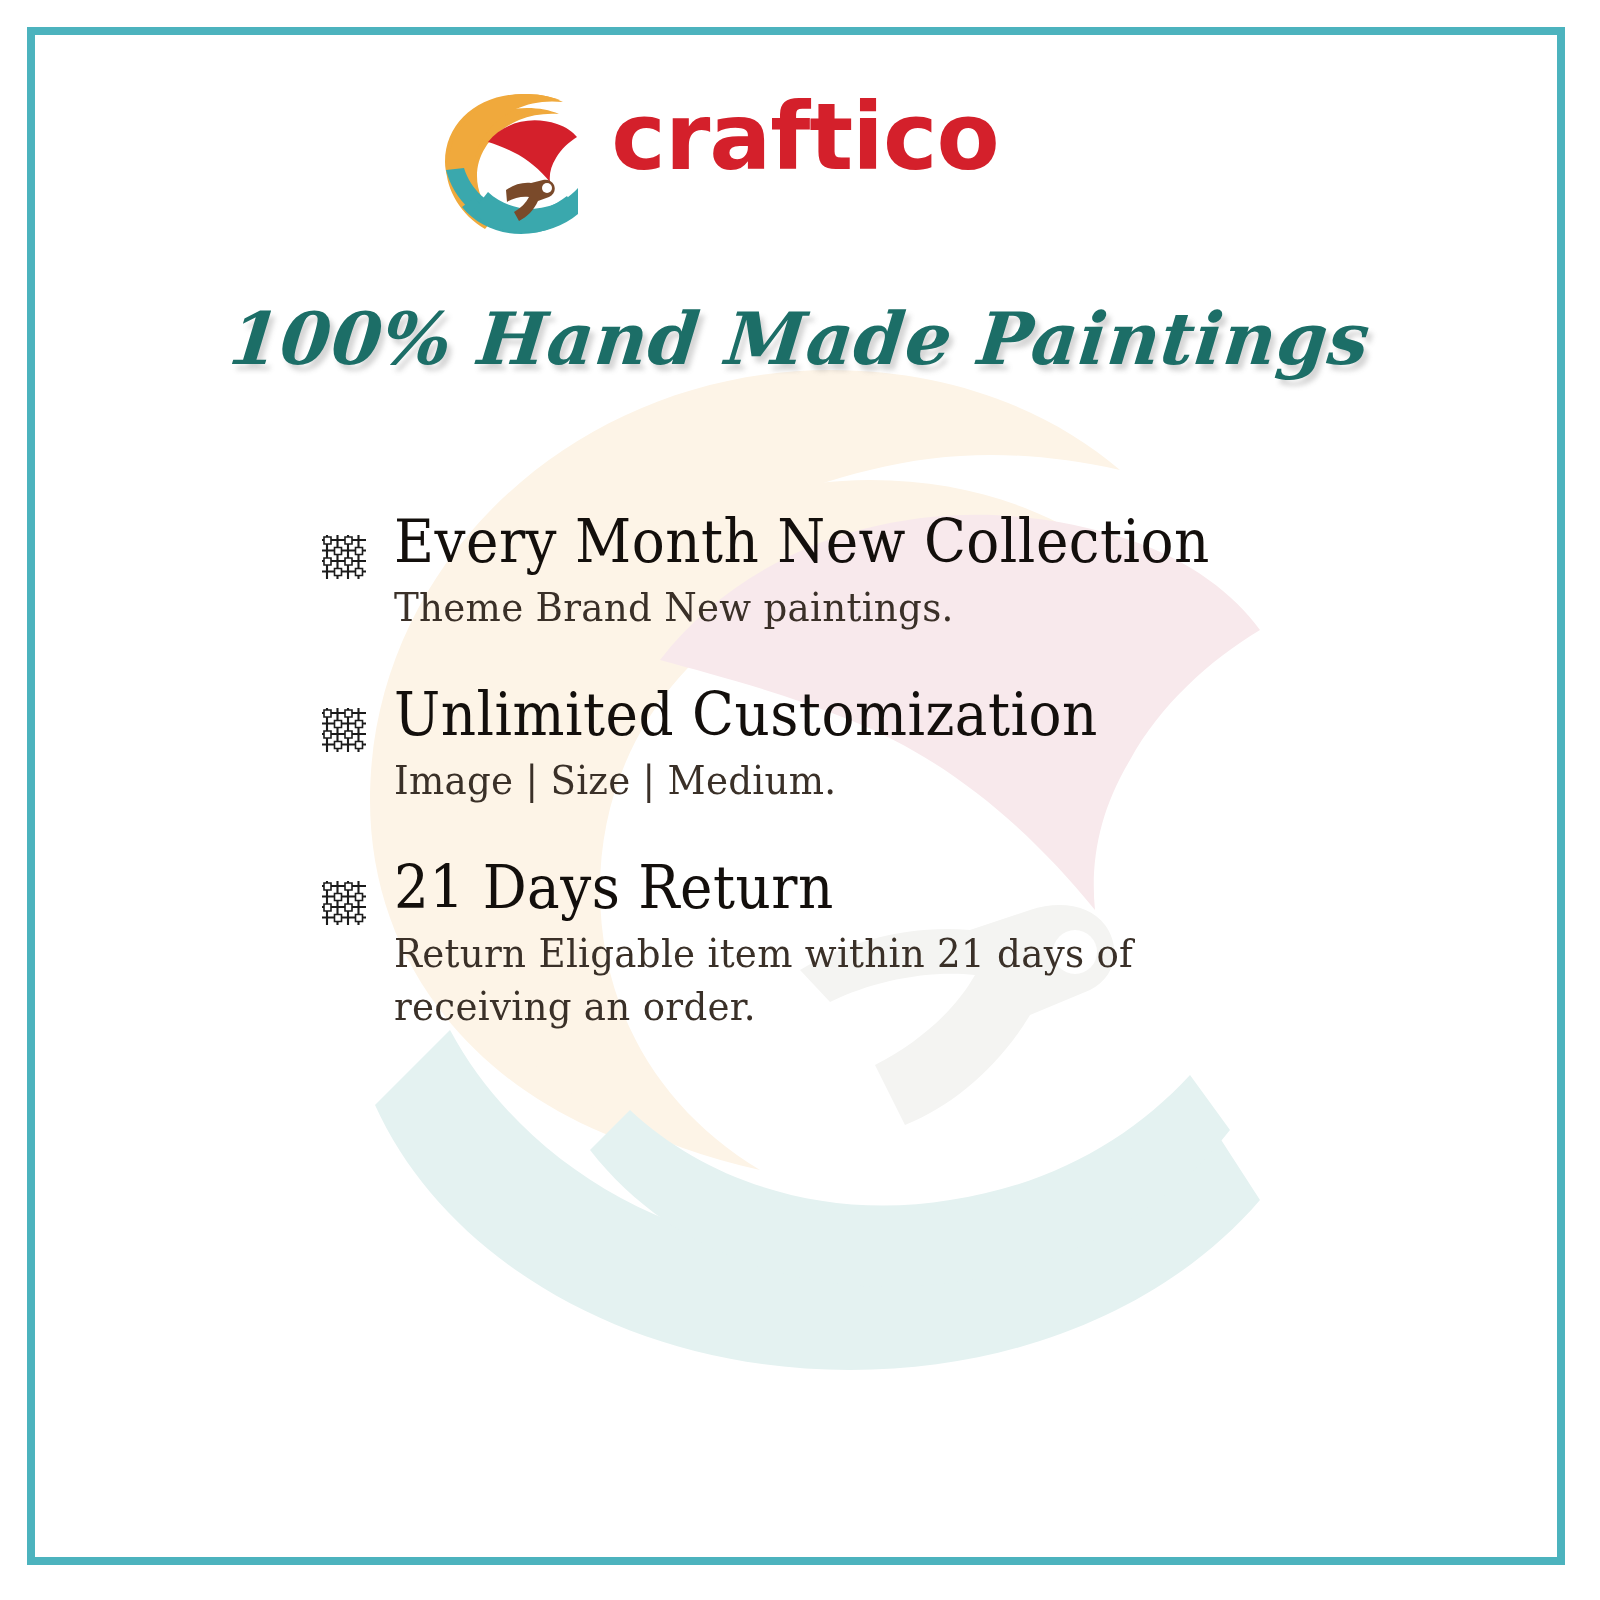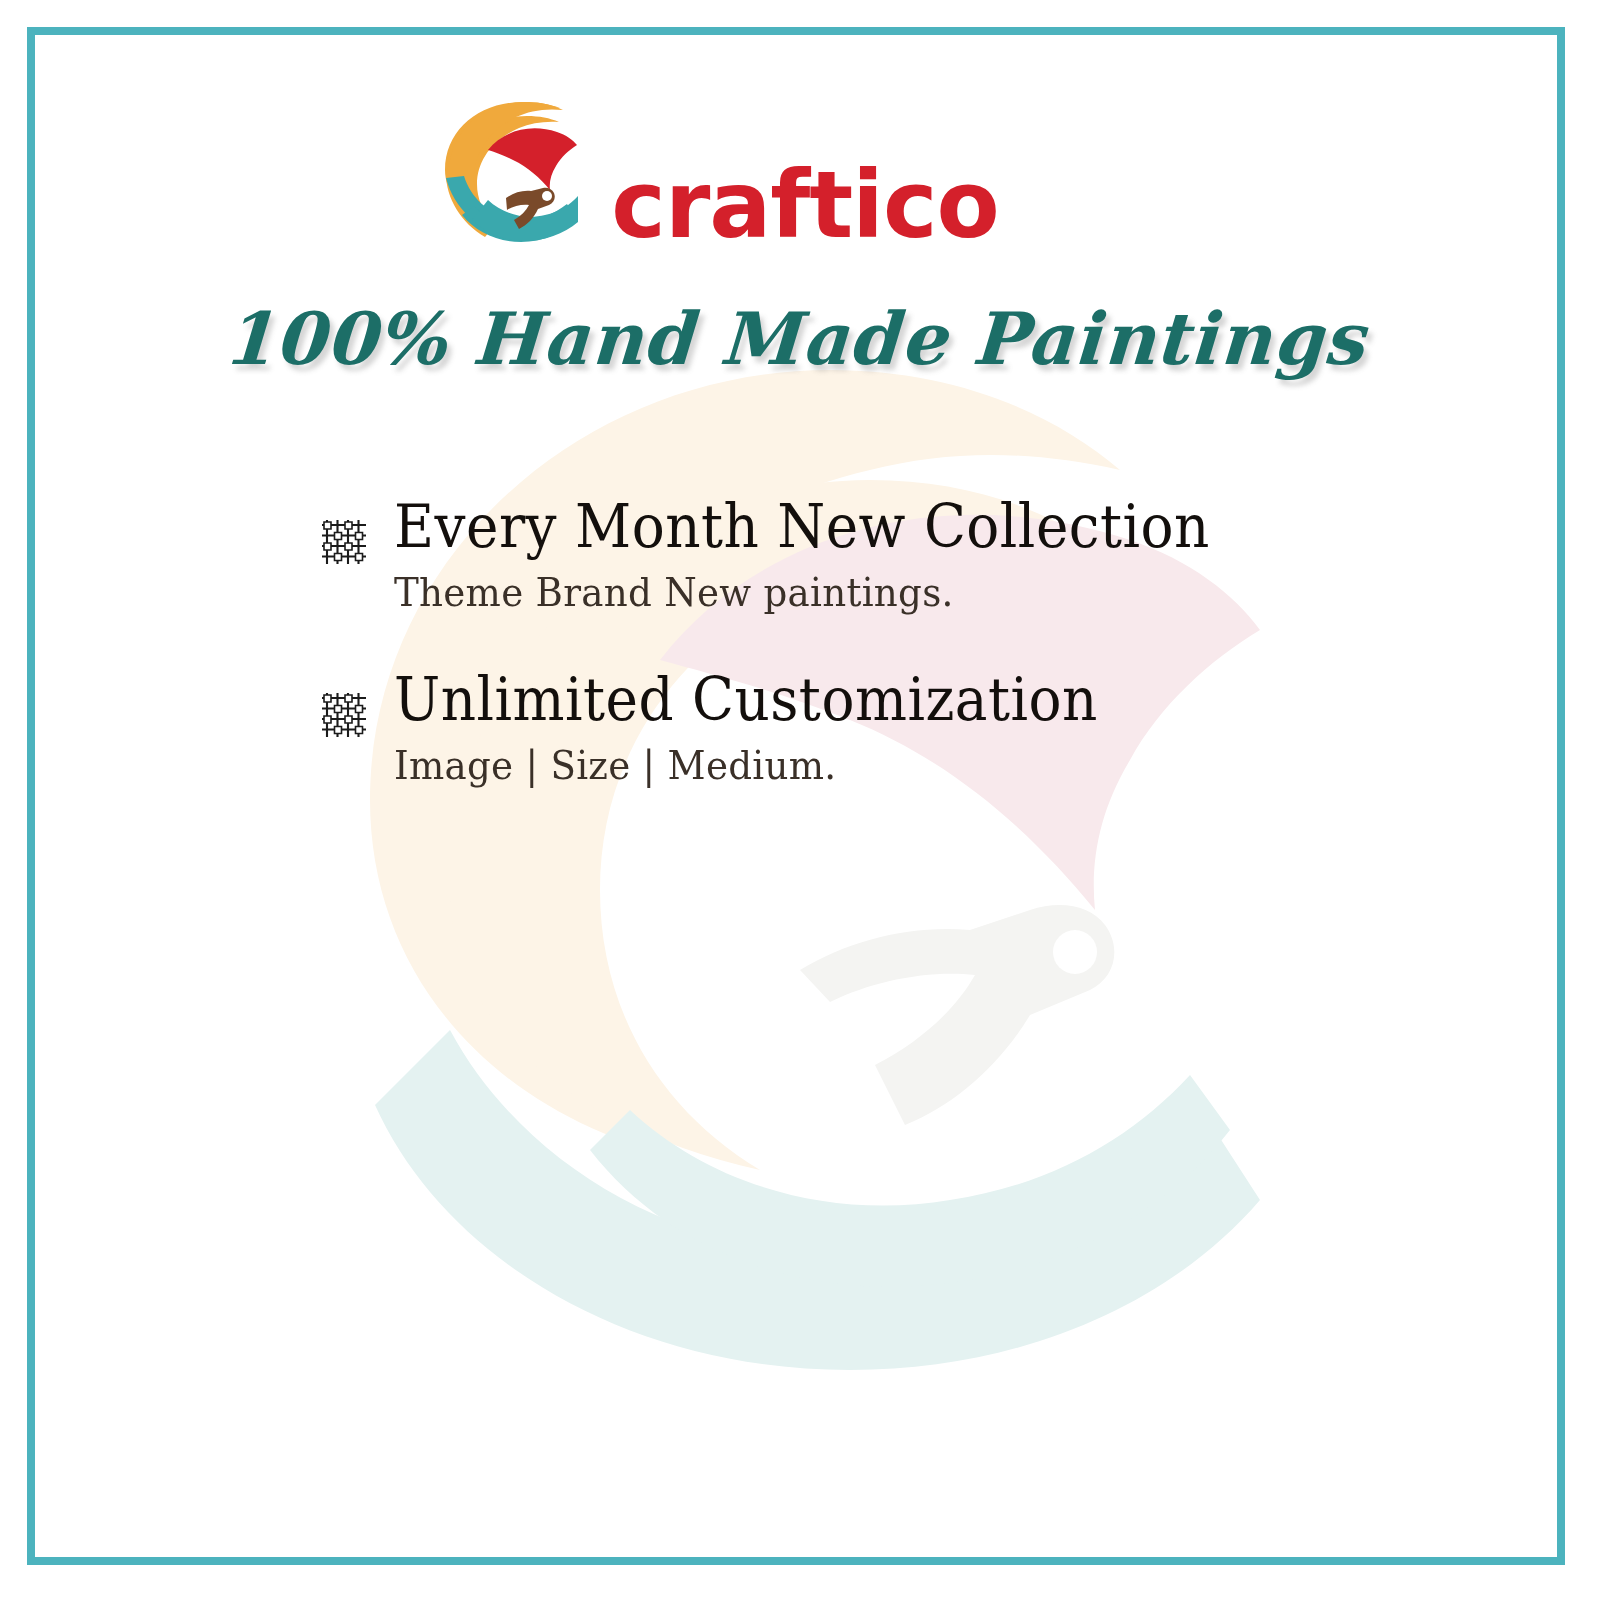--- a/index.html
+++ b/index.html
@@ -48,21 +48,21 @@
   #watermark svg { width: 100%; height: 100%; display: block; }
 
   
   #logo-row {
     position: absolute;
     left: 0;
     top: 88px;
     width: 1432px;
     height: 160px;
     display: flex;
-    align-items: flex-end;
+    align-items: flex-start;
     justify-content: center;
     z-index: 10;
   }
   #logo-mark { width: 152px; height: 152px; display:block; }
   #logo-word {
     font-family: "DejaVu Sans", sans-serif;
     font-weight: 700;
     font-size: 92px;
     letter-spacing: -1px;
     color: #d4202b;
@@ -87,21 +87,21 @@
     letter-spacing: 1px;
     color: #1c6e67;
     text-shadow: 5px 6px 5px rgba(120,120,120,0.30);
     transform: skewX(-6deg);
   }
 
   
   #features {
     position: absolute;
     left: 318px;
-    top: 494px;
+    top: 509px;
     width: 1120px;
     z-index: 10;
   }
   .feature {
     display: flex;
     align-items: flex-start;
     margin-bottom: 48px;
   }
   .feature:last-child { margin-bottom: 0; }
 
@@ -233,17 +233,32 @@
           </g>
         </svg>
       </span>
       <div class="feature-text">
         <p class="feature-title">Unlimited Customization</p>
         <p class="feature-sub">Image | Size | Medium.</p>
       </div>
     </div>
 
 
+    <div class="feature">
+      <span class="weave-icon">
+        <svg viewBox="0 0 52 52" xmlns="http://www.w3.org/2000/svg">
+          <g fill="none" stroke="#1b1b1b" stroke-width="2.1">
+            <path d="M9 4 v44 M19.5 4 v44 M30 4 v44 M40.5 4 v44"></path>
+            <path d="M4 9 h44 M4 19.5 h44 M4 30 h44 M4 40.5 h44"></path>
+            <path d="M6 6 h7 v7 h-7 z M27 6 h7 v7 h-7 z M16.5 16.5 h7 v7 h-7 z M37.5 16.5 h7 v7 h-7 z M6 27 h7 v7 h-7 z M27 27 h7 v7 h-7 z M16.5 37.5 h7 v7 h-7 z M37.5 37.5 h7 v7 h-7 z" fill="#ffffff" stroke="#1b1b1b" stroke-width="1.6"></path>
+          </g>
+        </svg>
+      </span>
+      <div class="feature-text">
+        <p class="feature-title">21 Days Return</p>
+        <p class="feature-sub">Return Eligable item within 21 days of receiving an order.</p>
+      </div>
+    </div>
 
   </div>
 
   <div id="frame"></div>
 </div>
 
 </body></html>

